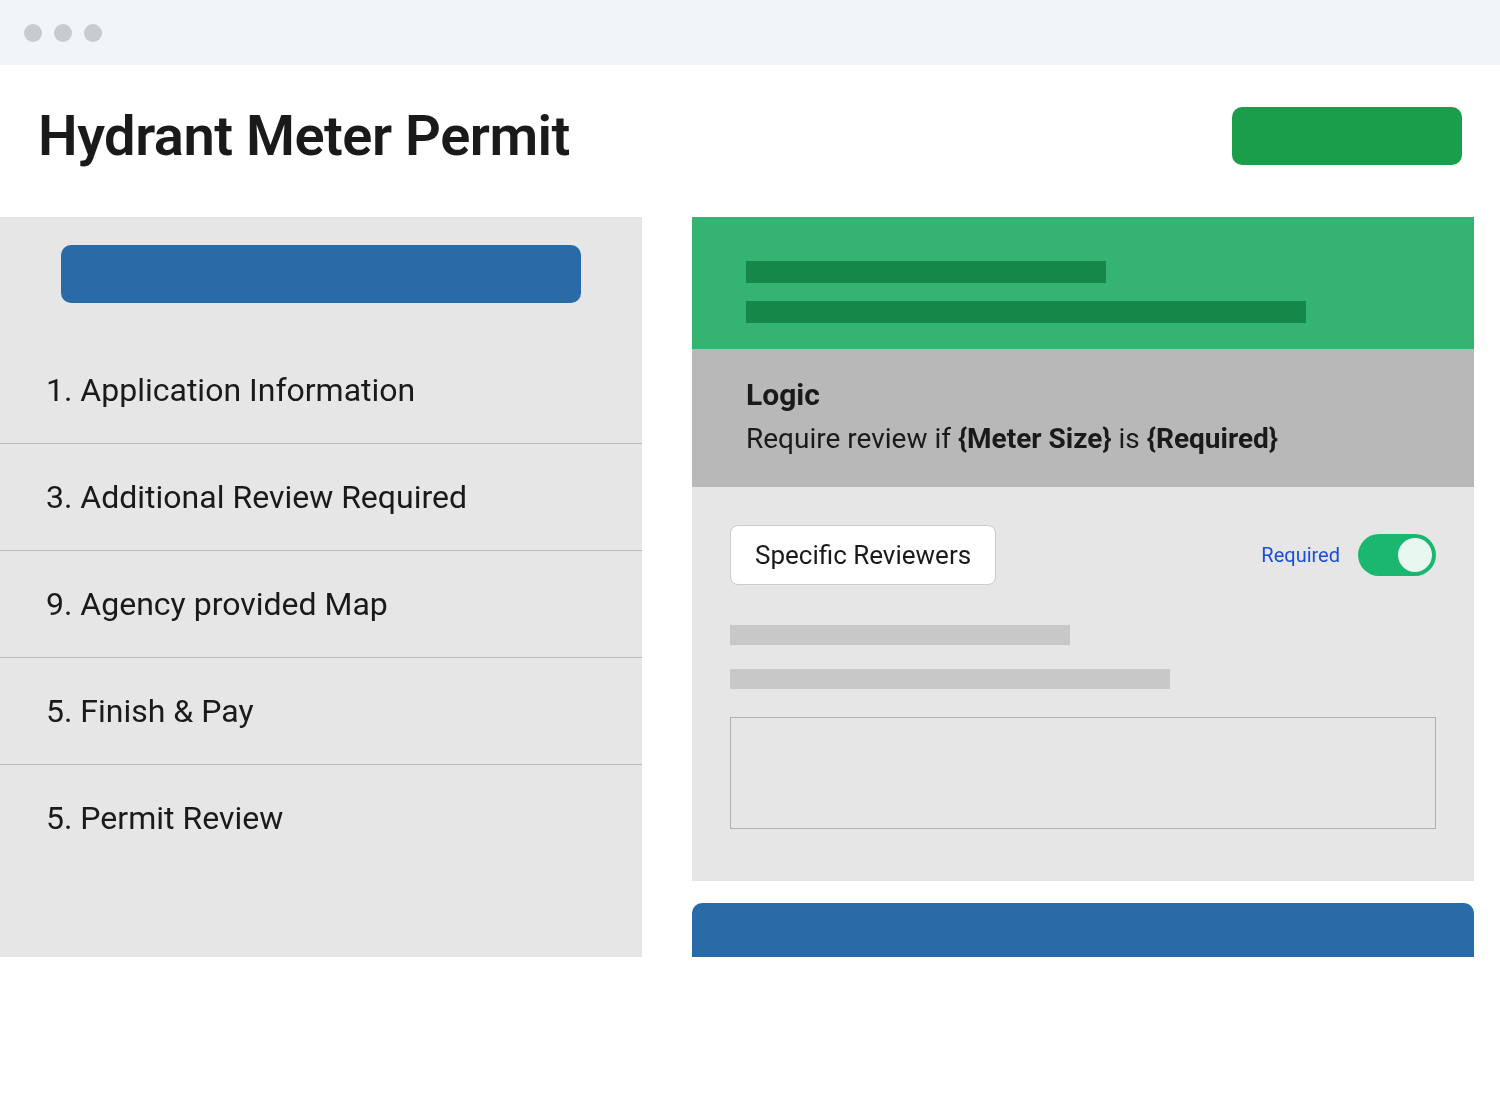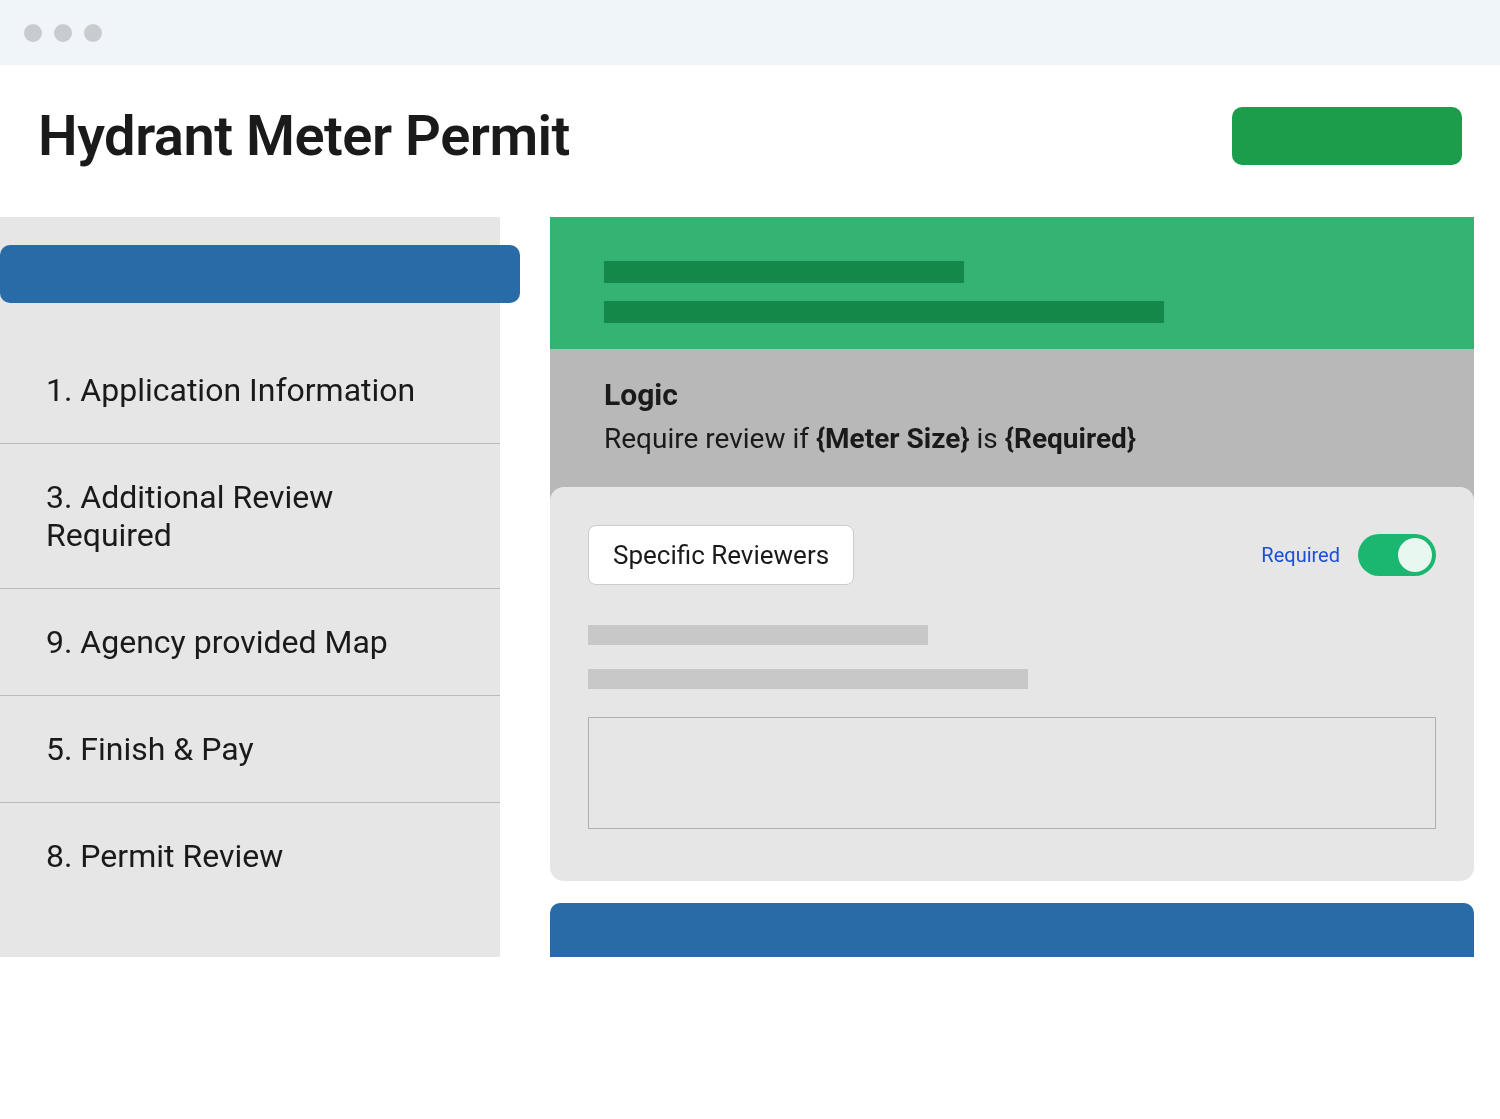--- a/index.html
+++ b/index.html
@@ -56,21 +56,21 @@
       cursor: pointer;
     }
     
     .content-area {
       display: flex;
       gap: 50px;
       padding: 0;
     }
     
     .sidebar {
-      width: 500px;
+      width: 642px;
       background: #e6e6e6;
       padding: 28px 0 0 0;
     }
     
     .sidebar-action-btn {
       background: #286ba6;
       border-radius: 10px;
       width: 520px;
       height: 58px;
       border: none;
@@ -137,21 +137,20 @@
     }
     
     .logic-rule .token {
       font-weight: 700;
     }
     
     .reviewers-section {
       background: #e6e6e6;
       padding: 38px 38px 52px 38px;
       margin-top: -22px;
-      border-radius: 14px;
     }
     
     .reviewers-row {
       display: flex;
       justify-content: space-between;
       align-items: center;
       margin-bottom: 40px;
     }
     
     .reviewers-btn {
@@ -239,21 +238,21 @@
 </div>
 
 <div class="content-area">
 
   <div class="sidebar">
     <button class="sidebar-action-btn"></button>
     <div class="sidebar-item">1. Application Information</div>
     <div class="sidebar-item">3. Additional Review Required</div>
     <div class="sidebar-item">9. Agency provided Map</div>
     <div class="sidebar-item">5. Finish &amp; Pay</div>
-    <div class="sidebar-item">8. Permit Review</div>
+    <div class="sidebar-item">5. Permit Review</div>
   </div>
 
   <div class="main-panel">
 
     <div>
       <div class="panel-header">
         <div class="panel-header-line1"></div>
         <div class="panel-header-line2"></div>
       </div>
 

